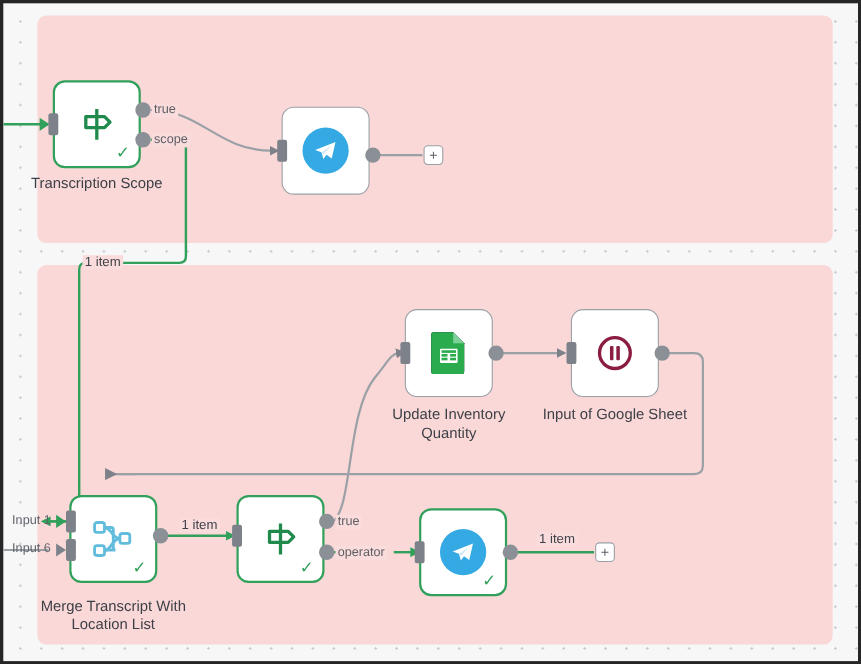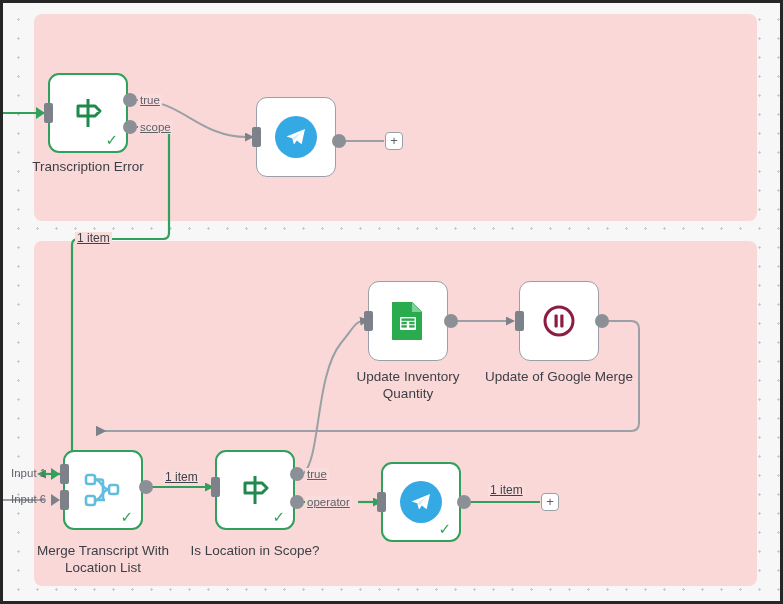--- a/index.html
+++ b/index.html
@@ -42,21 +42,20 @@
   #edges{position:absolute;left:0;top:0;width:783px;height:604px;z-index:2;overflow:visible;}
 
   
   .edge-label{
     position:absolute;z-index:4;
     font-size:11.5px;color:#5c5f66;
     background:#fbdcdc;
     padding:0 2px;
     white-space:nowrap;
     line-height:13px;
-    text-decoration:underline;
   }
   .edge-label.onwhite{background:#f5eaea;}
   .edge-label.item{
     color:#3f4248;font-size:12px;background:#fbdcdc;
   }
 
   
   .node{
     position:absolute;z-index:3;
     width:80px;height:80px;
@@ -181,21 +180,21 @@
 
   <div class="node green" style="left:45px;top:70px;">
     <span class="icon-wrap">
       <svg width="36" height="36" viewBox="0 0 36 36">
         <path d="M18 4 L18 32" stroke="#1f8a4c" stroke-width="3" fill="none"></path>
         <path d="M8 11 L25 11 L30 16 L25 21 L8 21 Z" stroke="#1f8a4c" stroke-width="3" fill="none" stroke-linejoin="round"></path>
       </svg>
     </span>
     <span class="tick">✓</span>
   </div>
-  <div class="node-label" style="left:5px;top:155px;width:160px;">Transcription Error</div>
+  <div class="node-label" style="left:5px;top:155px;width:160px;">Transcription Scope</div>
   <div class="arrow-in green" style="left:33px;top:104px;"></div>
   <div class="port-in" style="left:41px;top:100px;"></div>
   <div class="port-dot" style="left:120px;top:90px;"></div>
   <div class="port-dot" style="left:120px;top:117px;"></div>
   <div class="edge-label" style="left:135px;top:91px;">true</div>
   <div class="edge-label" style="left:135px;top:118px;">scope</div>
 
   <div class="node grey" style="left:253px;top:94px;">
     <span class="icon-wrap">
       <span class="tg-circle">
@@ -234,21 +233,21 @@
 
   <div class="node grey" style="left:516px;top:278px;">
     <span class="icon-wrap">
       <svg width="36" height="36" viewBox="0 0 36 36">
         <circle cx="18" cy="18" r="14" stroke="#8b1d45" stroke-width="3" fill="none"></circle>
         <rect x="13.5" y="11.5" width="3.2" height="13" rx="1.1" fill="#8b1d45"></rect>
         <rect x="19.3" y="11.5" width="3.2" height="13" rx="1.1" fill="#8b1d45"></rect>
       </svg>
     </span>
   </div>
-  <div class="node-label" style="left:476px;top:365px;width:160px;">Update of Google Merge</div>
+  <div class="node-label" style="left:476px;top:365px;width:160px;">Input of Google Sheet</div>
   <div class="port-in" style="left:512px;top:308px;"></div>
   <div class="port-dot" style="left:592px;top:311px;"></div>
 
   <div class="node green" style="left:60px;top:447px;">
     <span class="icon-wrap">
       <svg width="38" height="36" viewBox="0 0 38 36">
         <rect x="2" y="3" width="9" height="9" rx="2.2" stroke="#62bddc" stroke-width="2.6" fill="none"></rect>
         <rect x="2" y="24" width="9" height="9" rx="2.2" stroke="#62bddc" stroke-width="2.6" fill="none"></rect>
         <rect x="25" y="13" width="9" height="9" rx="2.2" stroke="#62bddc" stroke-width="2.6" fill="none"></rect>
         <path d="M11 7.5 H17 a2 2 0 0 1 2 2 V26 a2 2 0 0 0 2 2 H11" stroke="#62bddc" stroke-width="2.6" fill="none" transform="translate(0,0)"></path>
@@ -271,21 +270,20 @@
 
   <div class="node green" style="left:212px;top:447px;">
     <span class="icon-wrap">
       <svg width="36" height="36" viewBox="0 0 36 36">
         <path d="M18 4 L18 32" stroke="#1f8a4c" stroke-width="3" fill="none"></path>
         <path d="M8 11 L25 11 L30 16 L25 21 L8 21 Z" stroke="#1f8a4c" stroke-width="3" fill="none" stroke-linejoin="round"></path>
       </svg>
     </span>
     <span class="tick">✓</span>
   </div>
-  <div class="node-label" style="left:177px;top:539px;width:150px;">Is Location in Scope?</div>
   <div class="port-in" style="left:208px;top:474px;"></div>
   <div class="port-dot" style="left:287px;top:464px;"></div>
   <div class="port-dot" style="left:287px;top:492px;"></div>
   <div class="edge-label" style="left:302px;top:465px;">true</div>
   <div class="edge-label" style="left:302px;top:493px;">operator</div>
 
   <div class="node green" style="left:378px;top:459px;">
     <span class="icon-wrap">
       <span class="tg-circle">
         <svg width="24" height="24" viewBox="0 0 24 24">

